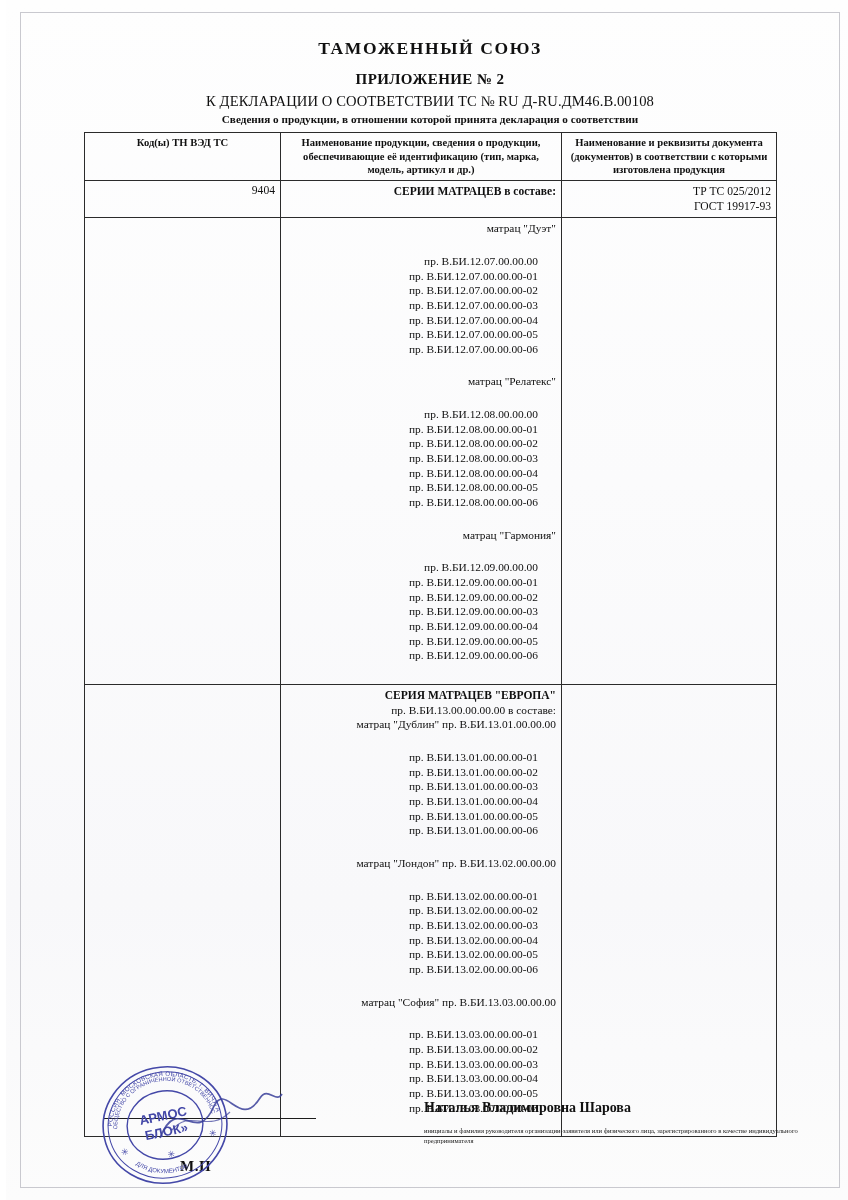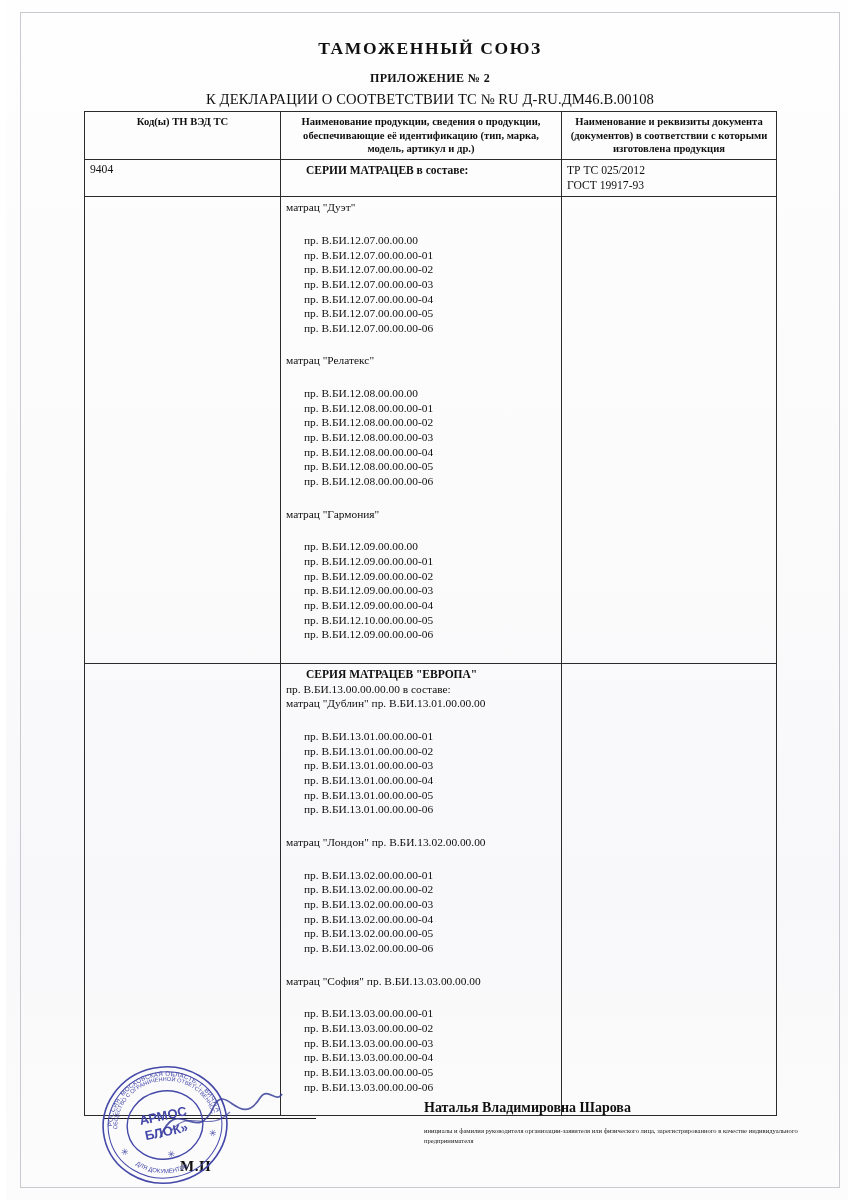--- a/index.html
+++ b/index.html
@@ -46,21 +46,21 @@
   .title-block {
     text-align: center;
   }
   .t-main {
     font-size: 17.5px;
     font-weight: bold;
     letter-spacing: 1.6px;
     margin: 0 0 5px 0;
   }
   .t-sub {
-    font-size: 12px;
+    font-size: 15px;
     font-weight: bold;
     letter-spacing: 0.4px;
     margin: 12px 0 5px 0;
   }
   .t-decl {
     font-size: 14.6px;
     font-weight: normal;
     letter-spacing: 0.1px;
     margin: 0 0 3px 0;
   }
@@ -86,20 +86,21 @@
     line-height: 1.28;
     padding: 5px 8px 6px 8px;
     margin-left: 28px;
   }
   .col1 { width: 196px; }
   .col2 { width: 281px; }
   .col3 { width: 215px; }
   td.body {
     font-size: 11.4px;
     line-height: 1.285;
+    text-align: right;
   }
   td.code {
     font-size: 11.6px;
     padding-top: 5px;
   }
   .ser-head {
     font-weight: bold;
     font-size: 11.5px;
     margin-left: 20px;
   }
@@ -181,20 +182,21 @@
 <div class="page">
   <div class="scan-tint"></div>
   <div class="page-border"></div>
 
   <div class="content">
 
     <div class="title-block">
       <div class="t-main">ТАМОЖЕННЫЙ СОЮЗ</div>
       <div class="t-sub">ПРИЛОЖЕНИЕ № 2</div>
       <div class="t-decl">К ДЕКЛАРАЦИИ О СООТВЕТСТВИИ ТС № RU Д-RU.ДМ46.В.00108</div>
+      <div class="t-note">Сведения о продукции, в отношении которой принята декларация о соответствии</div>
     </div>
 
     <table class="main">
       <colgroup>
         <col class="col1">
         <col class="col2">
         <col class="col3">
       </colgroup>
       <thead>
         <tr>
@@ -242,21 +244,21 @@
               </ul>
             </div>
             <div>
               <div class="grp-name">матрац "Гармония"</div>
               <ul class="list">
                 <li>пр. В.БИ.12.09.00.00.00</li>
                 <li>пр. В.БИ.12.09.00.00.00-01</li>
                 <li>пр. В.БИ.12.09.00.00.00-02</li>
                 <li>пр. В.БИ.12.09.00.00.00-03</li>
                 <li>пр. В.БИ.12.09.00.00.00-04</li>
-                <li>пр. В.БИ.12.10.00.00.00-05</li>
+                <li>пр. В.БИ.12.09.00.00.00-05</li>
                 <li>пр. В.БИ.12.09.00.00.00-06</li>
               </ul>
             </div>
           </td>
           <td class="body">&nbsp;</td>
         </tr>
         <tr>
           <td class="body">&nbsp;</td>
           <td class="body">
             <div class="ser-head">СЕРИЯ МАТРАЦЕВ "ЕВРОПА"</div>

